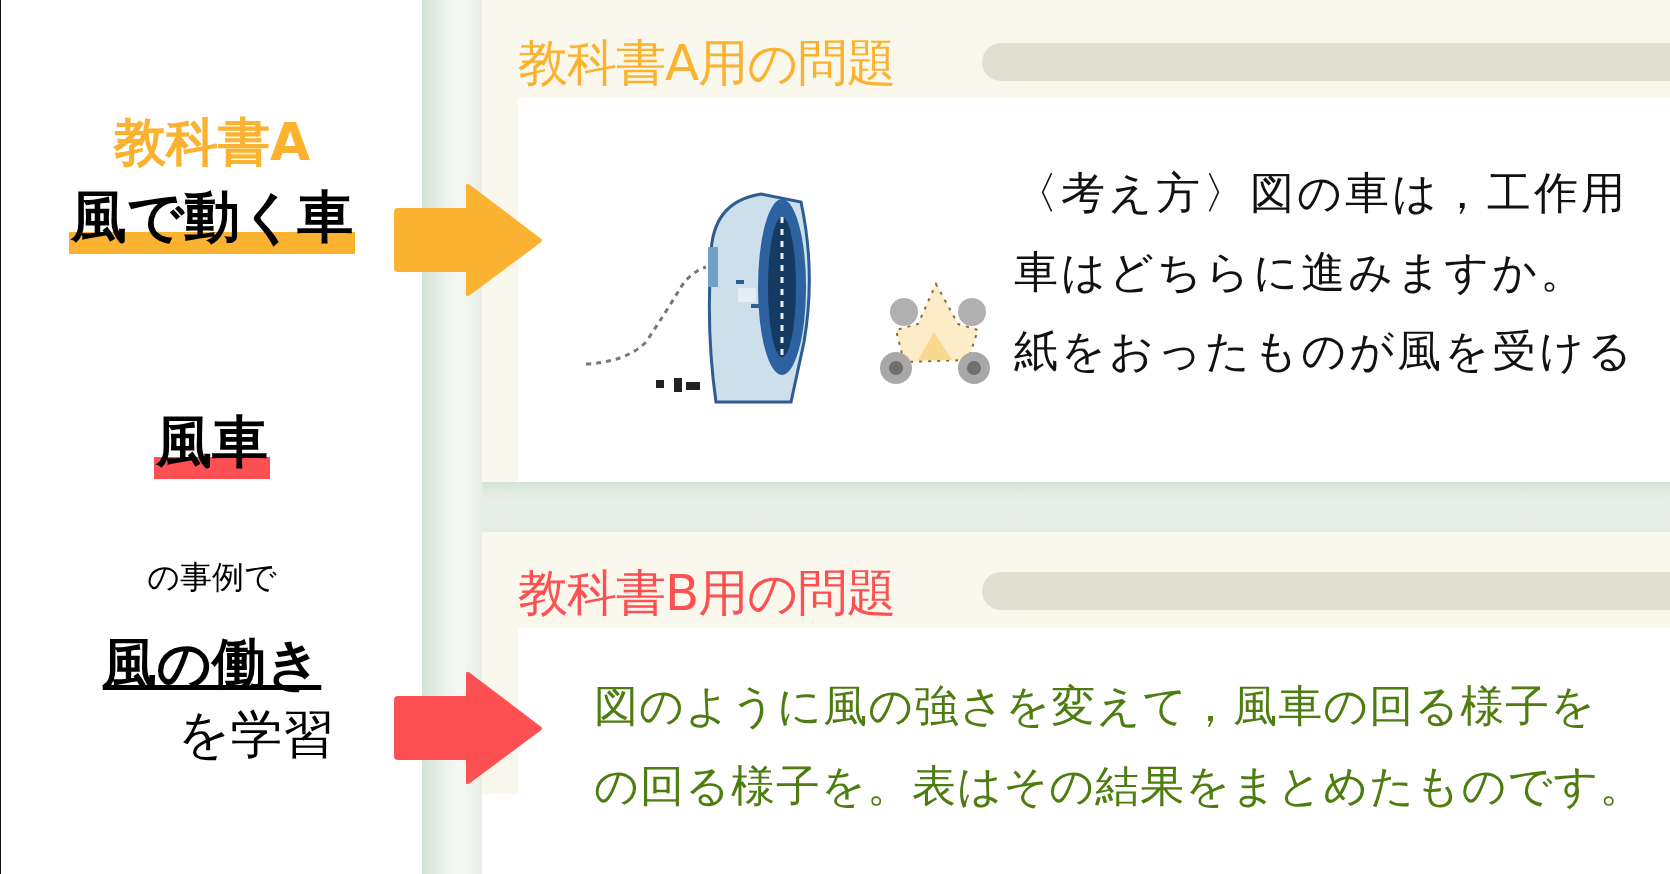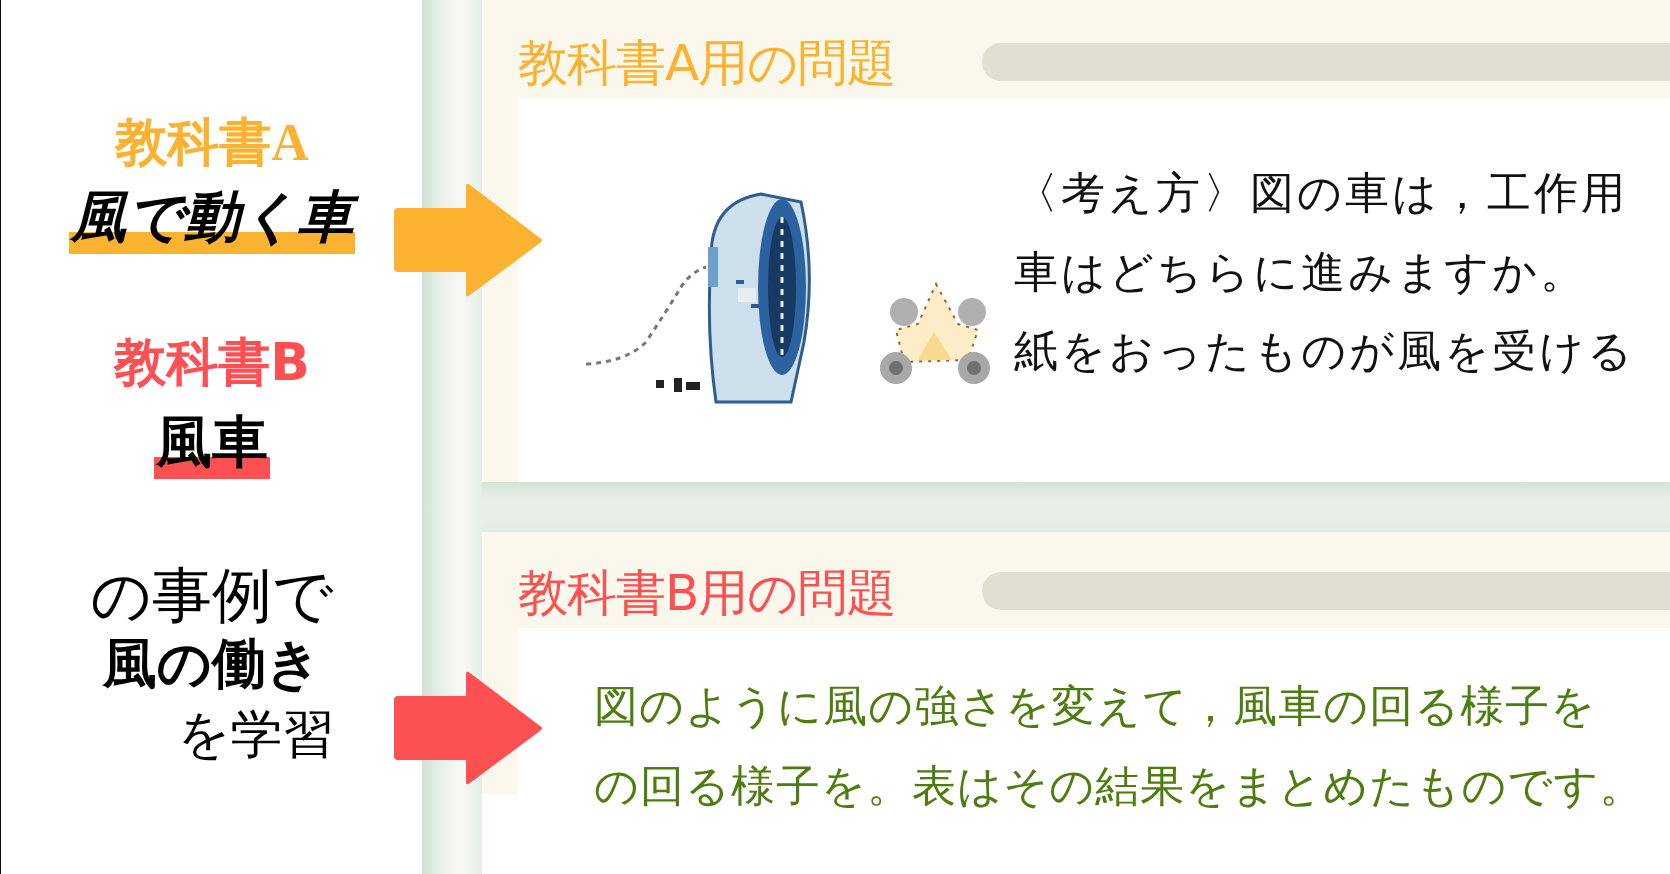--- a/index.html
+++ b/index.html
@@ -10,26 +10,26 @@
     }
     .stage { position: relative; width: 1670px; height: 874px; background: #ffffff; }
 
     
     .left-panel {
       position: absolute; left: 0; top: 0; width: 422px; height: 874px;
       background: #ffffff;
       border-left: 1px solid #111;
     }
     .lp-line { position: absolute; left: 0; width: 422px; text-align: center; }
-    .lp-book-a { top: 108px; font-size: 52px; font-weight: bold; color: #fbb230; font-family: Liberation Serif, serif; }
-    .lp-topic-a { top: 180px; font-size: 56px; font-weight: bold; color: #000; font-style: italic; }
+    .lp-book-a { top: 108px; font-size: 52px; font-weight: bold; color: #fbb230; }
+    .lp-topic-a { top: 180px; font-size: 56px; font-weight: bold; color: #000; }
     .lp-book-b { top: 328px; font-size: 52px; font-weight: bold; color: #fc5052; }
     .lp-topic-b { top: 405px; font-size: 56px; font-weight: bold; color: #000; }
-    .lp-text1 { top: 556px; font-size: 60px; color: #000; }
-    .lp-text2 { top: 628px; font-size: 54px; font-weight: bold; color: #000; }
+    .lp-text1 { top: 556px; font-size: 32px; color: #000; }
+    .lp-text2 { top: 628px; font-size: 54px; font-weight: bold; color: #000; text-decoration: underline; }
     .lp-text3 { top: 700px; font-size: 52px; color: #000; margin-left: 44px; }
     .hl { display: inline-block; position: relative; padding: 0 2px; }
     .hl .bar { position: absolute; left: 0; right: 0; bottom: 2px; height: 22px; z-index: 0; }
     .hl .txt { position: relative; z-index: 1; }
     .bar-a { background: #fbb230; }
     .bar-b { background: #fc5052; }
 
     
     .v-strip {
       position: absolute; left: 422px; top: 0; width: 60px; height: 874px;
@@ -92,21 +92,20 @@
 </head>
 <body>
 
 <div class="stage">
 
   <div class="left-panel">
     <div class="lp-line lp-book-a">教科書A</div>
     <div class="lp-line lp-topic-a">
       <span class="hl"><span class="bar bar-a"></span><span class="txt">風で動く車</span></span>
     </div>
-    <div class="lp-line lp-book-b">教科書B</div>
     <div class="lp-line lp-topic-b">
       <span class="hl"><span class="bar bar-b"></span><span class="txt">風車</span></span>
     </div>
     <div class="lp-line lp-text1">の事例で</div>
     <div class="lp-line lp-text2">風の働き</div>
     <div class="lp-line lp-text3">を学習</div>
   </div>
 
   <div class="v-strip"></div>
   <div class="h-strip"></div>

